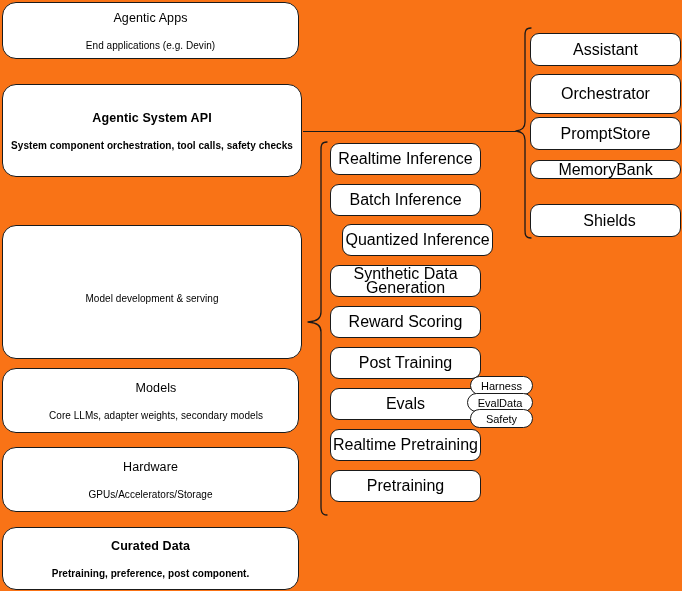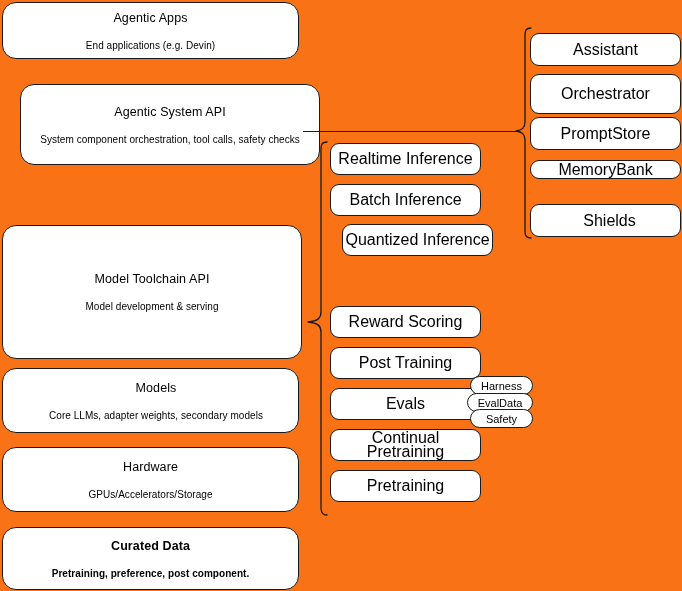--- a/index.html
+++ b/index.html
@@ -99,27 +99,26 @@
 </head>
 <body>
 
 <div id="canvas">
 
   <div class="box stack-box" style="left:2px; top:2px; width:297px; height:57px;">
     <div class="stack-title">Agentic Apps</div>
     <div class="stack-sub">End applications (e.g. Devin)</div>
   </div>
 
-  <div class="box stack-box" style="left:20px; top:84px; width:300px; height:81px;">
+  <div class="box stack-box" style="left:2px; top:84px; width:300px; height:93px;font-weight:bold;">
     <div class="stack-title">Agentic System API</div>
     <div class="stack-sub">System component orchestration, tool calls, safety checks</div>
   </div>
 
   <div class="box stack-box" style="left:2px; top:225px; width:300px; height:134px;">
-    <div class="stack-title">Model Toolchain API</div>
     <div class="stack-sub">Model development &amp; serving</div>
   </div>
 
   <div class="box stack-box" style="left:2px; top:368px; width:297px; height:65px;padding-left:11px;">
     <div class="stack-title">Models</div>
     <div class="stack-sub">Core LLMs, adapter weights, secondary models</div>
   </div>
 
   <div class="box stack-box" style="left:2px; top:447px; width:297px; height:65px;">
     <div class="stack-title">Hardware</div>
@@ -139,31 +138,34 @@
 
   <div class="box pill-box" style="left:330px; top:143px; width:151px; height:32px;">
     <span class="pill-label">Realtime Inference</span>
   </div>
   <div class="box pill-box" style="left:330px; top:184px; width:151px; height:32px;">
     <span class="pill-label">Batch Inference</span>
   </div>
   <div class="box pill-box" style="left:330px; top:224px; width:151px; height:32px;margin-left:12px;">
     <span class="pill-label">Quantized Inference</span>
   </div>
+  <div class="box pill-box" style="left:330px; top:265px; width:151px; height:32px;">
+    <span class="pill-label">Synthetic Data Generation</span>
+  </div>
   <div class="box pill-box" style="left:330px; top:306px; width:151px; height:32px;">
     <span class="pill-label">Reward Scoring</span>
   </div>
   <div class="box pill-box" style="left:330px; top:347px; width:151px; height:32px;">
     <span class="pill-label">Post Training</span>
   </div>
   <div class="box pill-box" style="left:330px; top:388px; width:151px; height:32px;">
     <span class="pill-label">Evals</span>
   </div>
   <div class="box pill-box" style="left:330px; top:429px; width:151px; height:32px;">
-    <span class="pill-label">Continual Pretraining</span>
+    <span class="pill-label">Realtime Pretraining</span>
   </div>
   <div class="box pill-box" style="left:330px; top:470px; width:151px; height:32px;">
     <span class="pill-label">Pretraining</span>
   </div>
 
   <div class="oval" style="left:470px; top:376px; width:63px; height:19px;">
     <span class="oval-label">Harness</span>
   </div>
   <div class="oval" style="left:467px; top:393px; width:66px; height:19px;">
     <span class="oval-label">EvalData</span>

